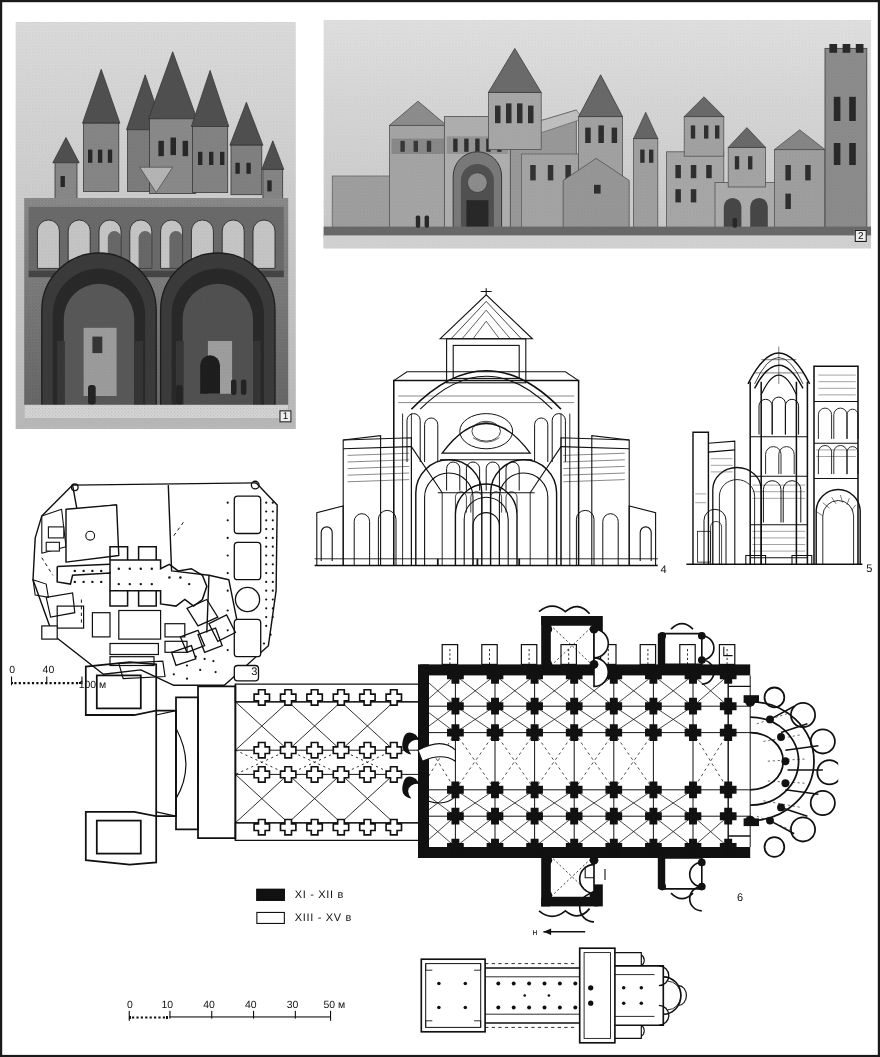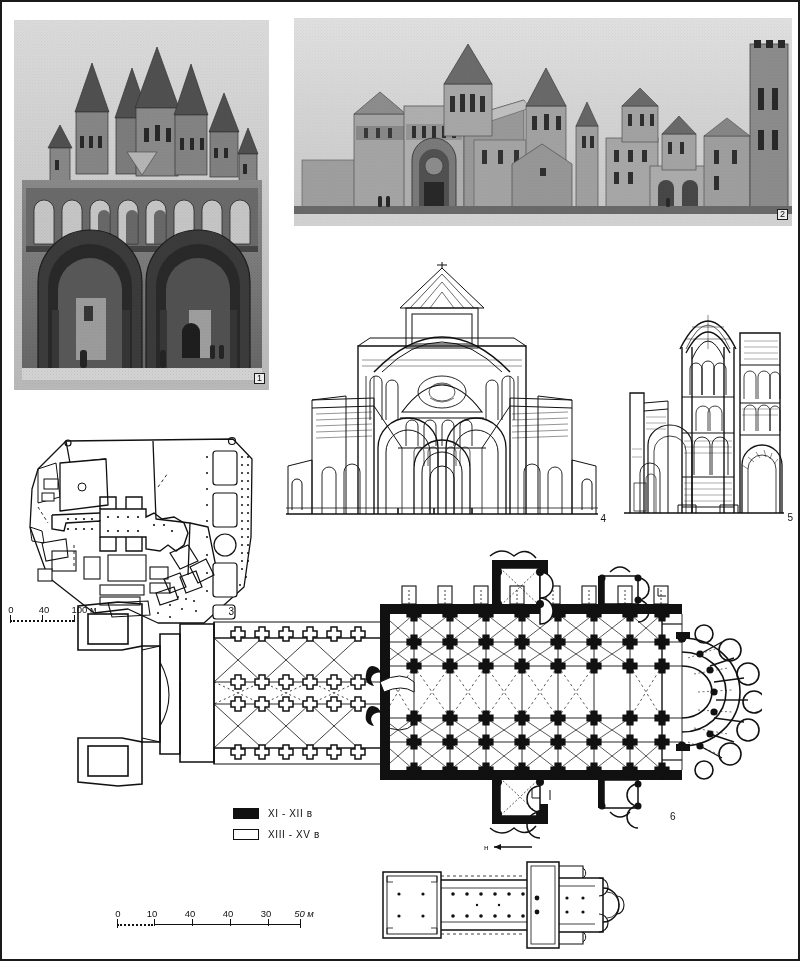--- a/index.html
+++ b/index.html
@@ -426,21 +426,21 @@
     <circle cx="60" cy="16" r="3" class="ink" stroke-width="1.2" fill="#fff"></circle>
     <circle cx="224" cy="14" r="3.5" class="ink" stroke-width="1.2" fill="#fff"></circle>
   </svg>
   <div class="fignum" style="right:24px;bottom:10px;">3</div>
 </div>
 
 <div class="scalebar" id="site-scale" style="left:6px;top:602px;width:100px;">
   <div class="sb-labels">
     <span style="left:3px;">0</span>
     <span style="left:36px;">40</span>
-    <span style="left:76px;">100 м</span>
+    <span style="left:76px;margin-top:13px;">100 м</span>
   </div>
   <div class="sb-rule" style="width:68px;border-top:none;">
     <i style="left:2px;height:8px;"></i>
     <i style="left:34px;height:7px;"></i>
     <i style="left:66px;height:7px;"></i>
     <div class="sb-dash" style="left:2px;width:64px;"></div>
   </div>
 </div>
 
 <div class="fig" id="fig4" style="left:280px;top:258px;width:320px;height:262px;">
@@ -1084,21 +1084,21 @@
   </svg>
 </div>
 
 <div class="scalebar" id="plan-scale" style="left:110px;top:906px;width:205px;">
   <div class="sb-labels">
     <span style="left:6px;">0</span>
     <span style="left:40px;">10</span>
     <span style="left:78px;">40</span>
     <span style="left:116px;">40</span>
     <span style="left:154px;">30</span>
-    <span style="left:192px;font-style:italic;">50 м</span>
+    <span style="left:192px;">50 м</span>
   </div>
   <div class="sb-rule" style="width:190px;border-top:none;">
     <i style="left:5px;height:9px;"></i>
     <i style="left:42px;height:7px;"></i>
     <i style="left:80px;height:7px;"></i>
     <i style="left:118px;height:7px;"></i>
     <i style="left:156px;height:7px;"></i>
     <i style="left:188px;height:9px;"></i>
     <div class="sb-dash" style="left:5px;width:36px;"></div>
     <div class="sb-dash" style="left:42px;width:146px;border-bottom:1.6px solid #111;"></div>

